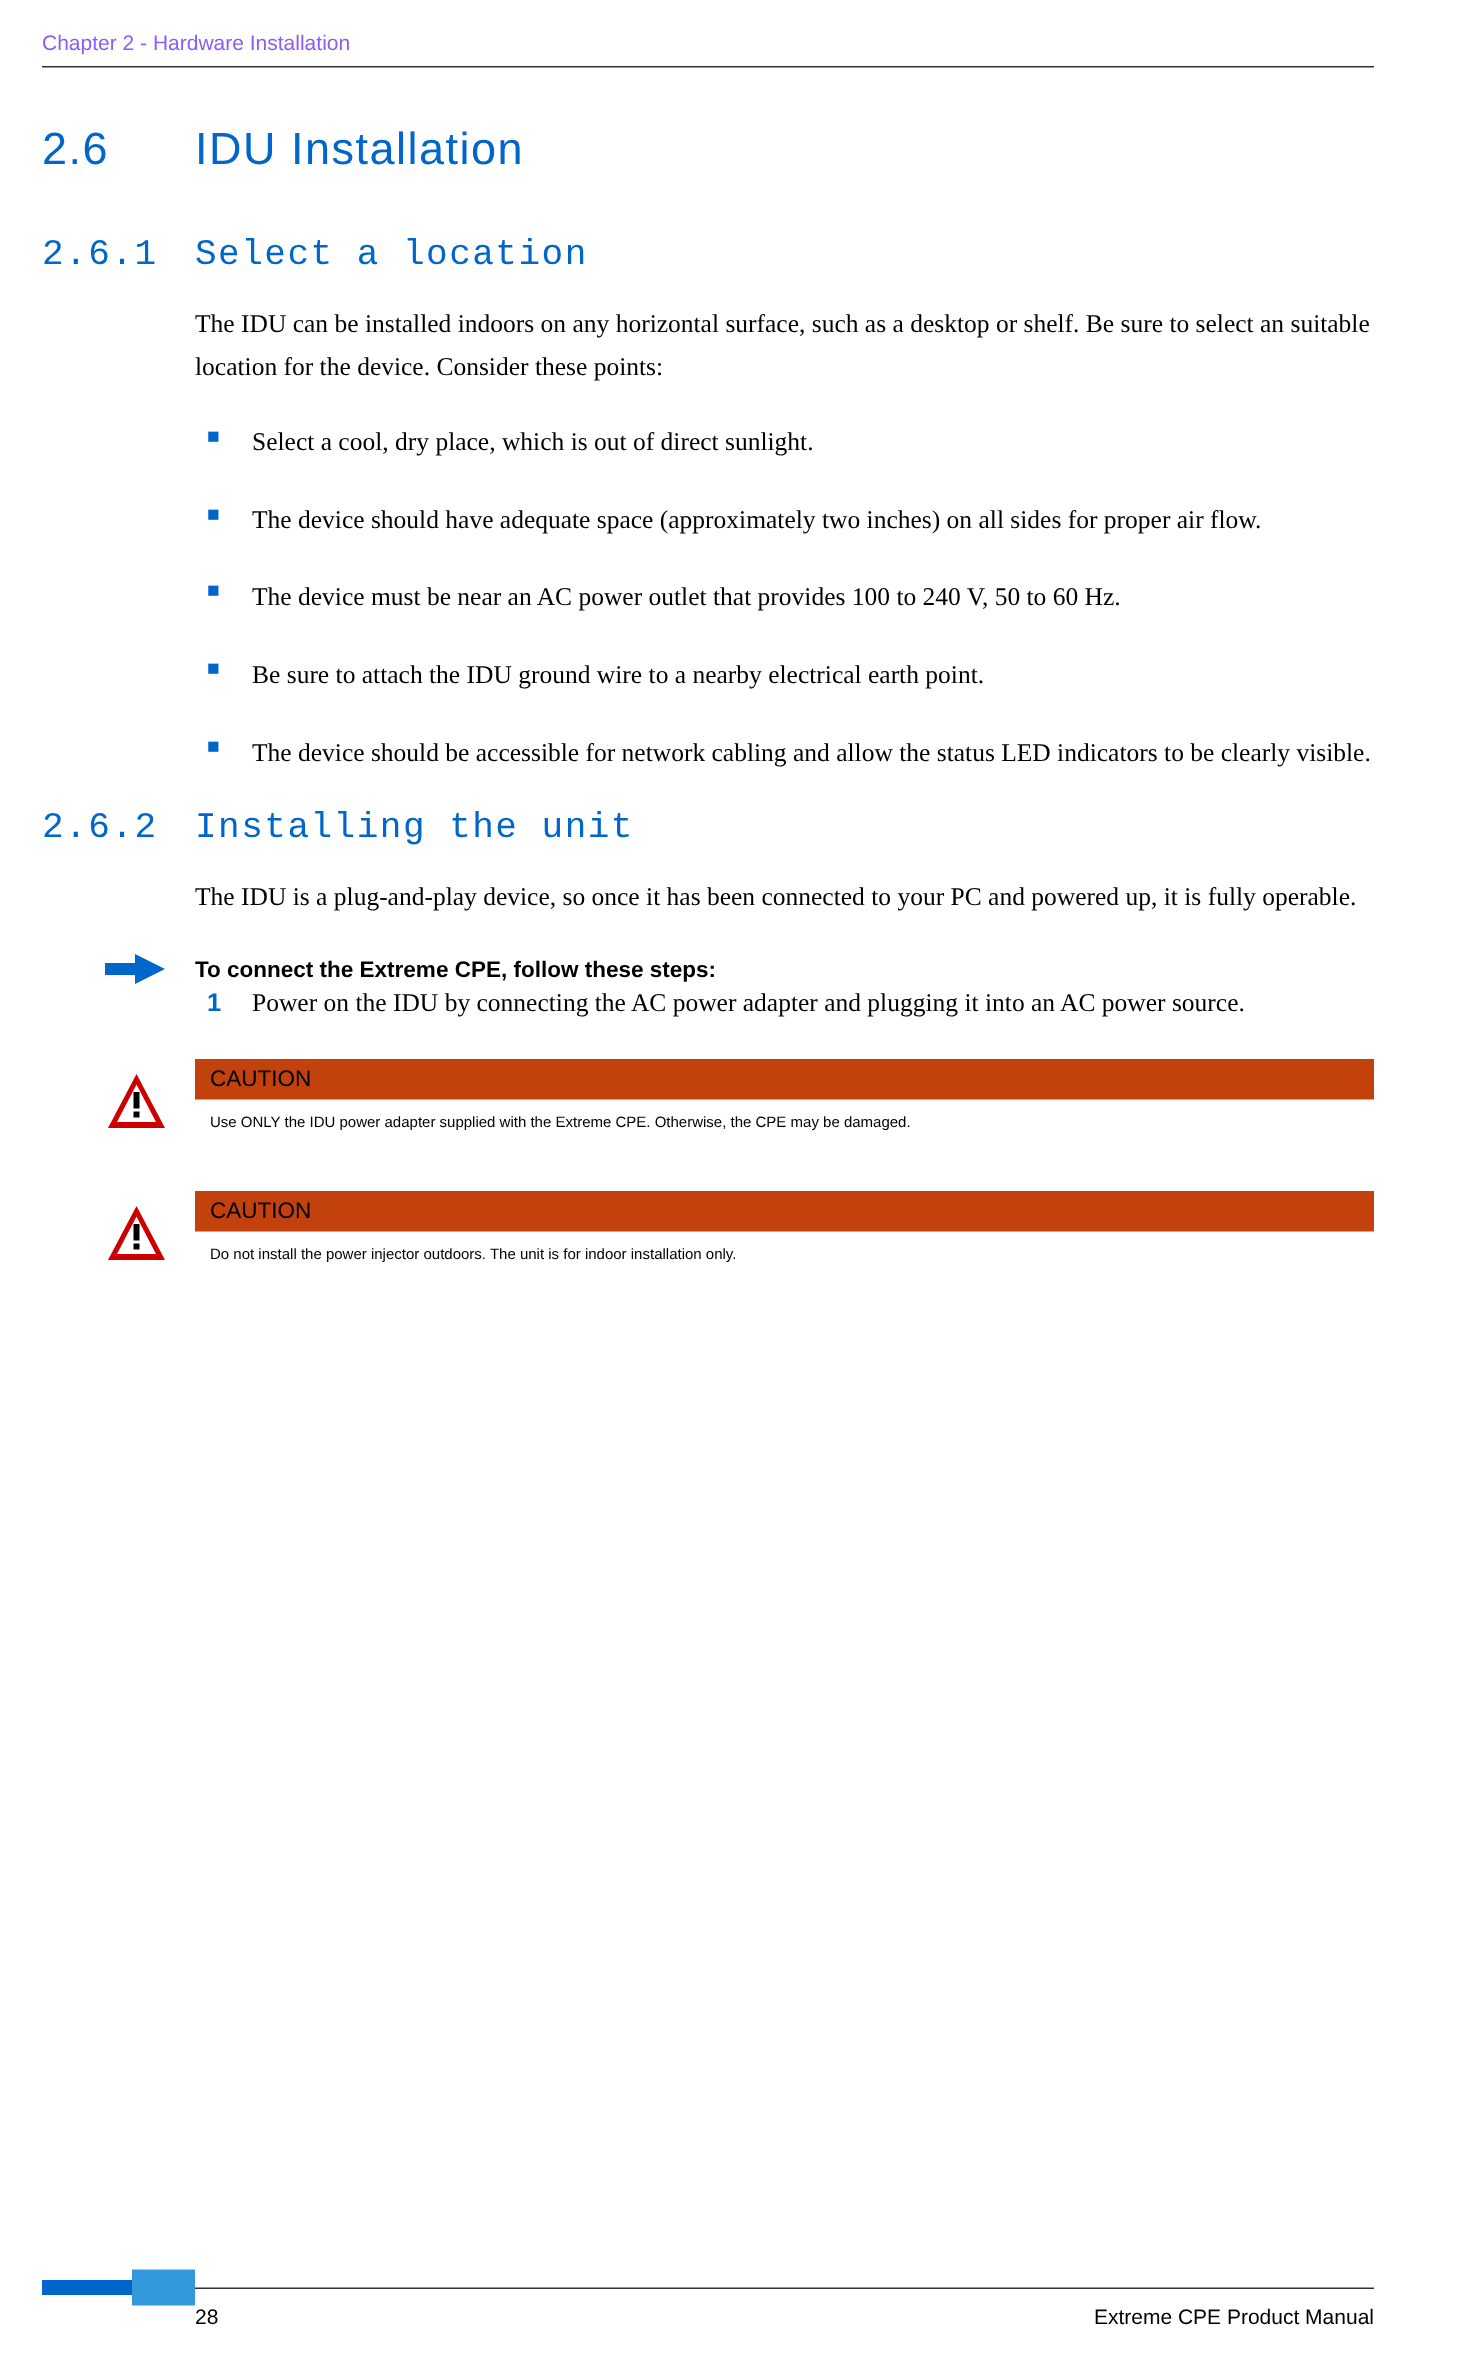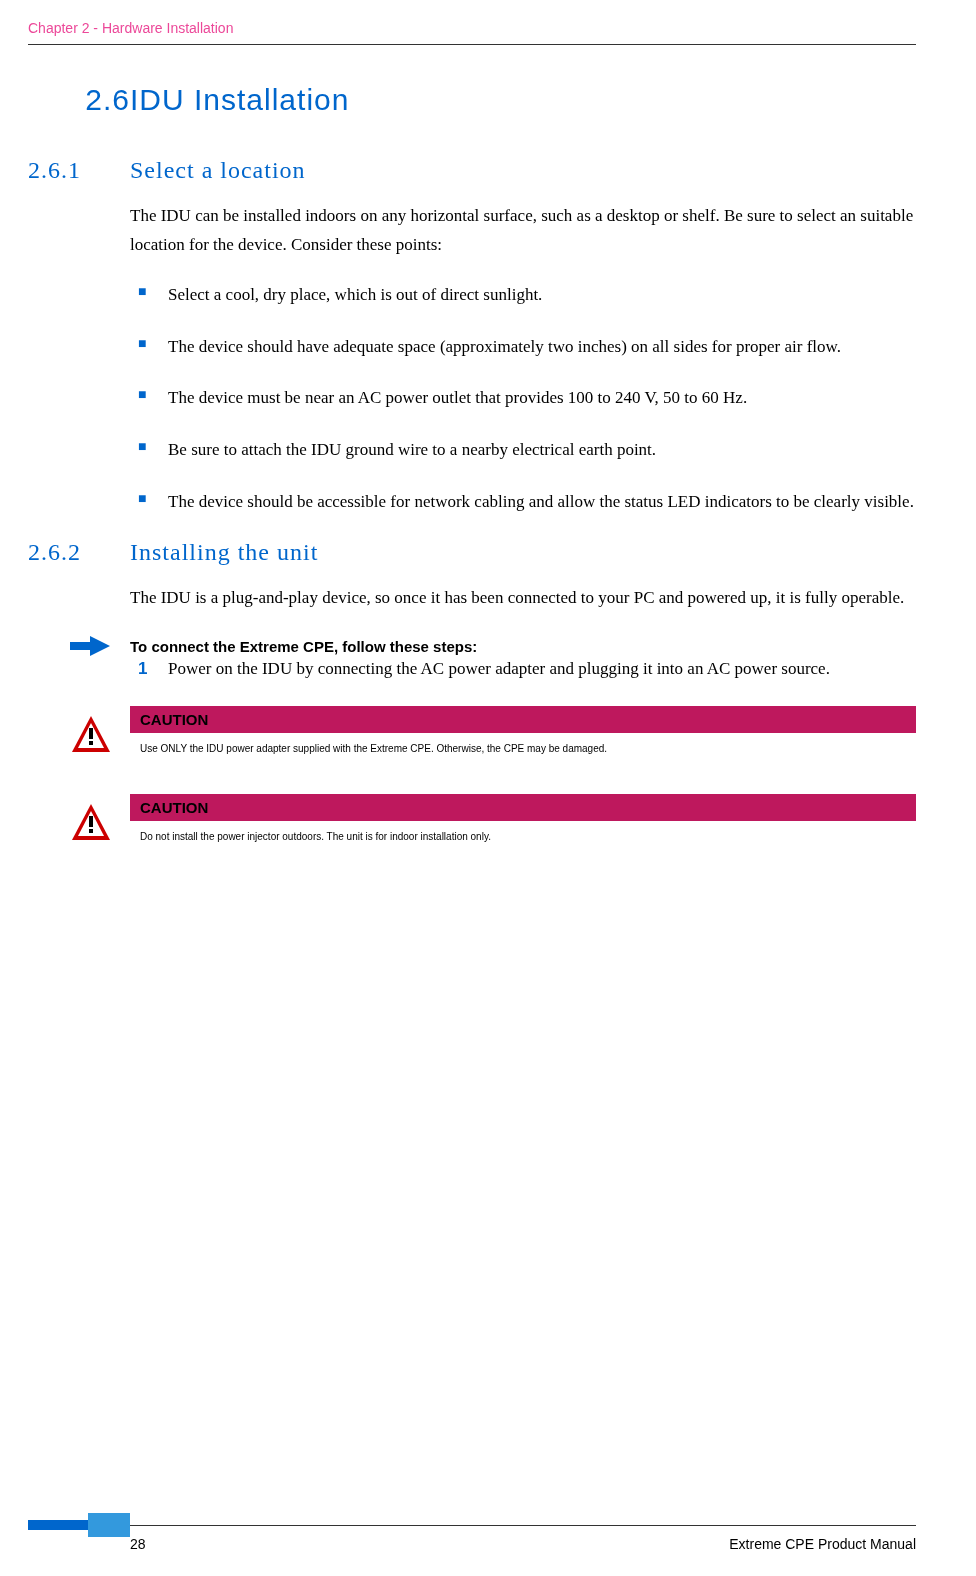--- a/index.html
+++ b/index.html
@@ -10,37 +10,37 @@
       font-family: Georgia, 'Times New Roman', serif;
       color: #000;
       position: relative;
     }
     .page {
       padding: 20px 60px 0 28px;
     }
     .header-row {
       font-family: Arial, Helvetica, sans-serif;
       font-size: 14px;
-      color: #ec4899;
+      color: #8b5cf6;
       padding-bottom: 8px;
       border-bottom: 1px solid #333;
       margin-bottom: 38px;
     }
     .section-h1 {
       color: #0066cc;
       font-family: Verdana, Geneva, sans-serif;
       font-weight: normal;
       font-size: 30px;
       letter-spacing: 1px;
       margin-bottom: 40px;
     }
-    .section-h1 .num { display:inline-block; width: 102px; text-align: right; }
+    .section-h1 .num { display:inline-block; width: 102px; }
     .section-h2 {
       color: #0066cc;
-      font-family: Liberation Serif, serif;
+      font-family: Liberation Mono, monospace;
       font-weight: normal;
       font-size: 24px;
       letter-spacing: 1px;
       margin-bottom: 18px;
     }
     .section-h2 .num { display:inline-block; width: 102px; }
     .body-text {
       margin-left: 102px;
       font-size: 17px;
       line-height: 1.7;
@@ -103,23 +103,23 @@
       position: relative;
     }
     .caution-icon {
       position: absolute;
       left: -60px;
       top: 8px;
       width: 42px;
       height: 42px;
     }
     .caution-hdr {
-      background: #be185d;
-      font-family: Arial, Helvetica, sans-serif;
-      font-weight: bold;
+      background: #c2410c;
+      font-family: Arial, Helvetica, sans-serif;
+      font-weight: normal;
       font-size: 15px;
       padding: 5px 10px;
     }
     .caution-body {
       font-family: Arial, Helvetica, sans-serif;
       font-size: 10px;
       padding: 8px 10px 8px 10px;
       line-height: 1.5;
     }
     .footer {

